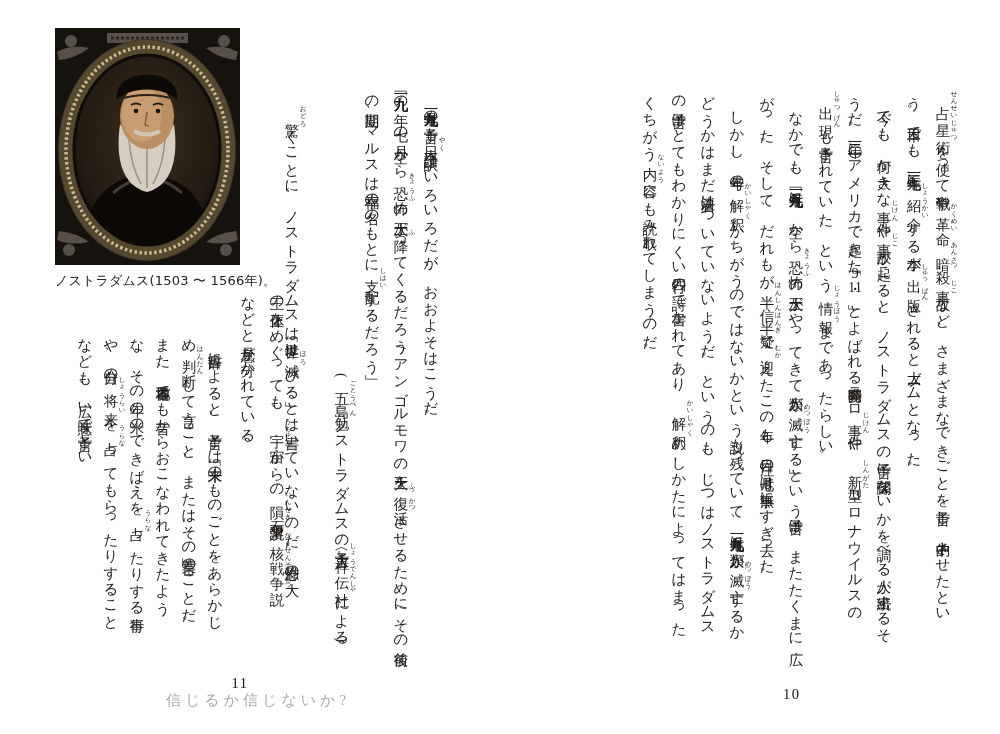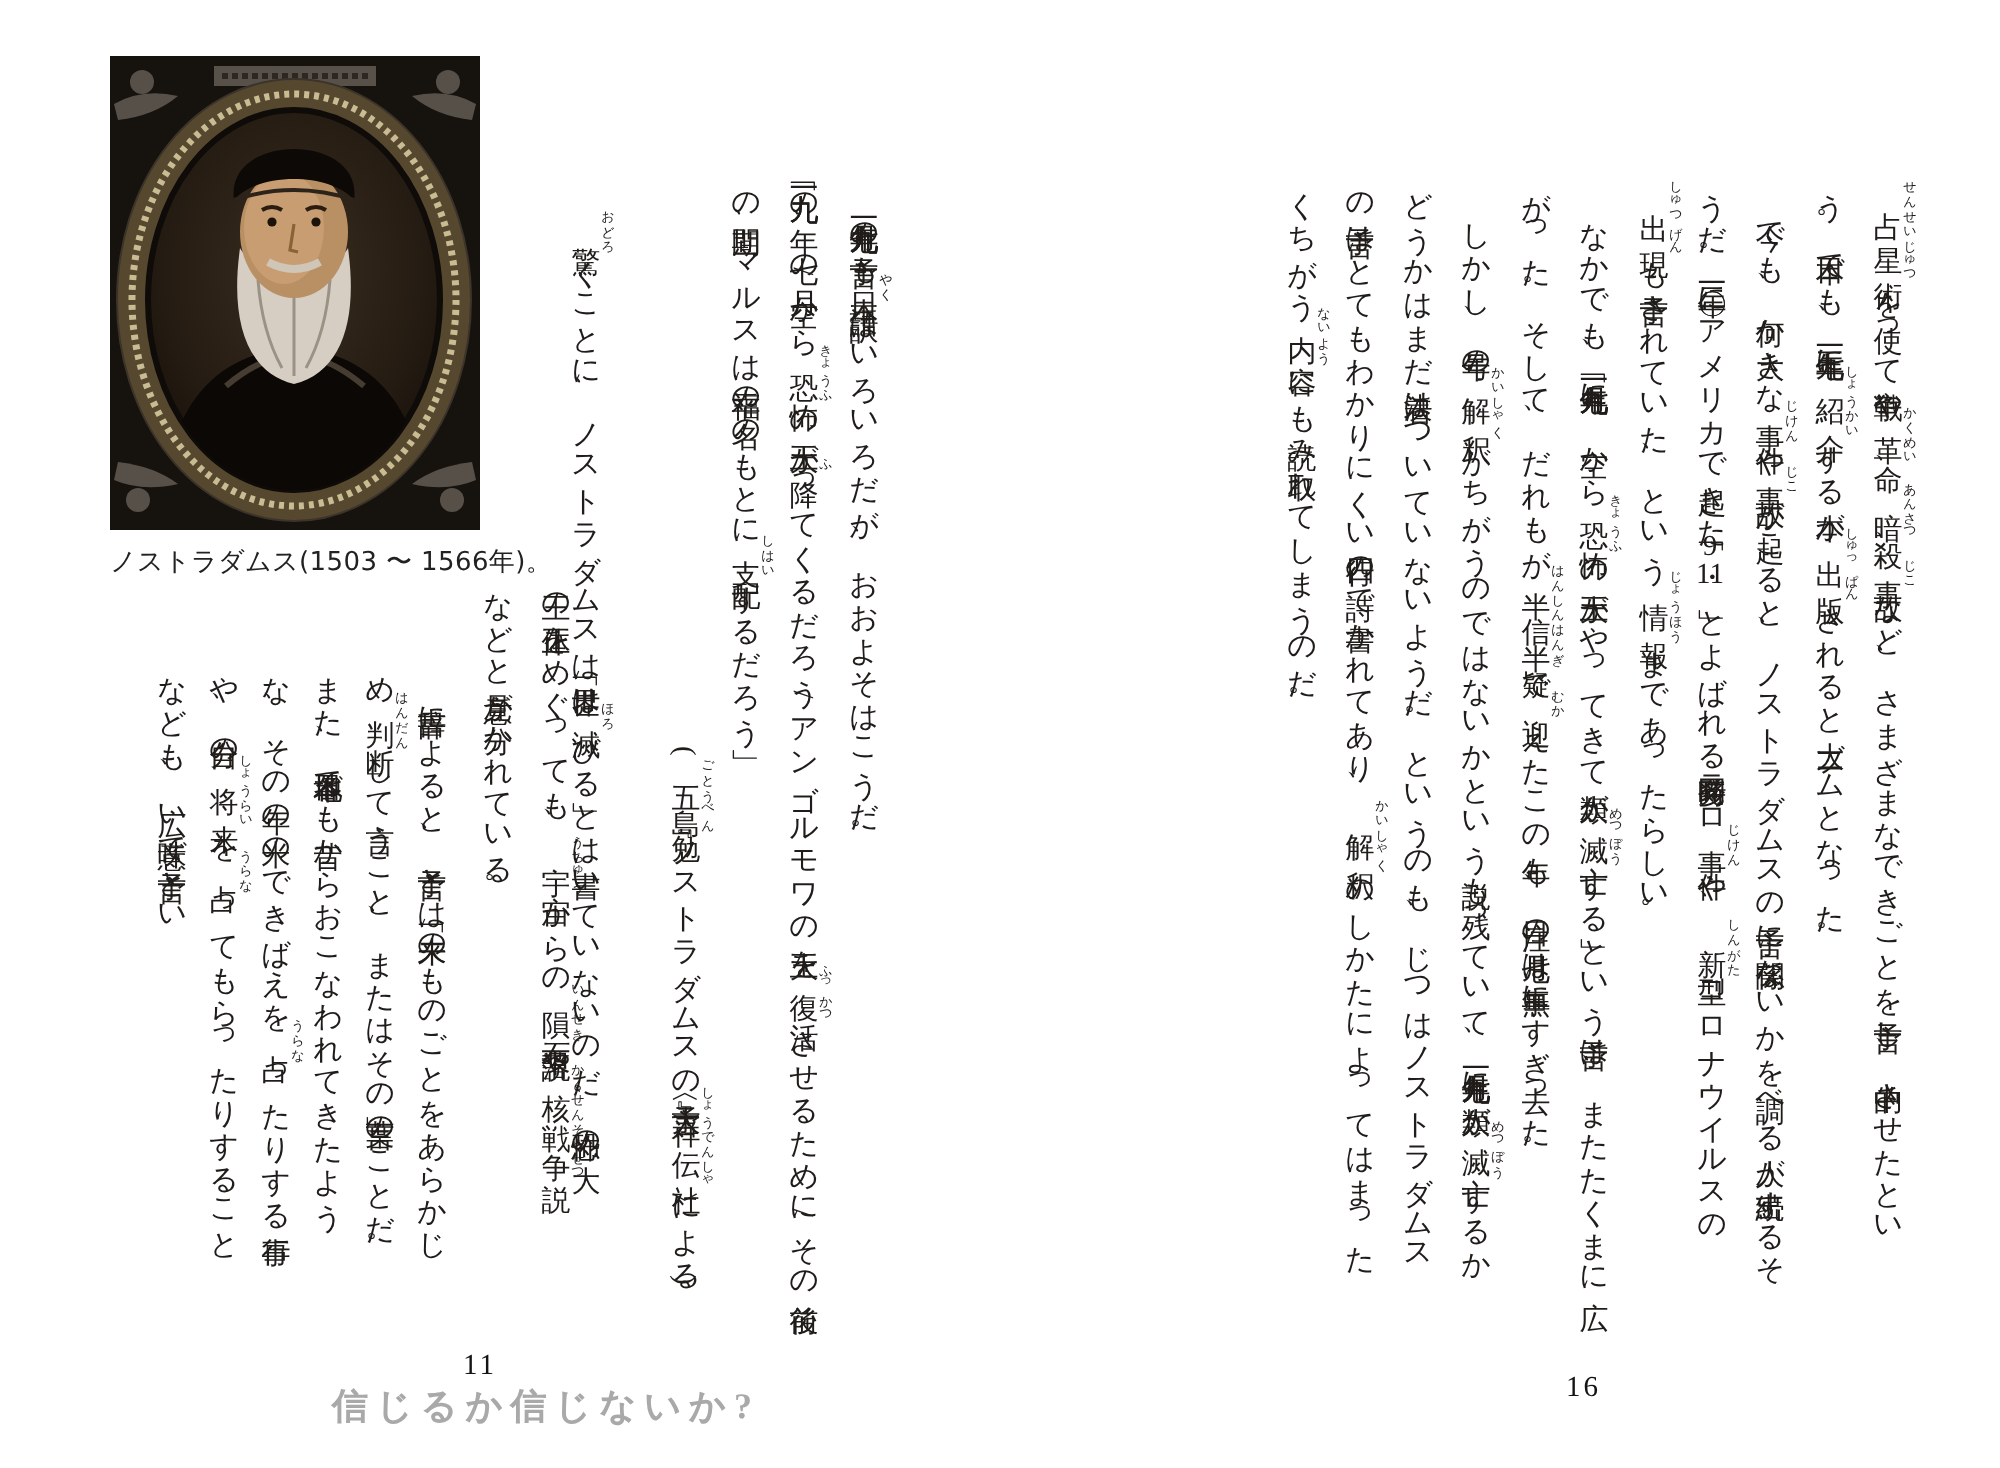--- a/index.html
+++ b/index.html
@@ -53,38 +53,37 @@
     font-size: 14.5px;
     letter-spacing: 1.5px;
     color: #141414;
   }
   #page11-number { left: 205px; top: 675px; width: 70px; text-align: center; }
   #page10-number { left: 783px; top: 686px; }
   #running-title {
     position: absolute;
     left: 166px; top: 691px;
     font-family: "Liberation Serif", serif;
-    font-size: 18px;
+    font-size: 15px;
     color: #a9a9a9;
     letter-spacing: 4px;
     white-space: nowrap;
-    font-weight: bold;
   }
 </style>
 </head>
 <body>
 
 <div id="page10-text" class="vtext">
     <p><ruby>占星術<rt>せんせいじゅつ</rt></ruby>を使って戦争や<ruby>革命<rt>かくめい</rt></ruby>、<ruby>暗殺<rt>あんさつ</rt></ruby>、<ruby>事故<rt>じこ</rt></ruby>など、さまざまなできごとを予言し、的中させたという。日本でも、一九七三年に<ruby>紹介<rt>しょうかい</rt></ruby>する本が<ruby>出版<rt>しゅっぱん</rt></ruby>されると大ブームとなった。</p>
     <p class="indent">今でも、何か大きな<ruby>事件<rt>じけん</rt></ruby>や<ruby>事故<rt>じこ</rt></ruby>が起こると、ノストラダムスの予言に関係ないかを調べる人が続出するそうだ。二〇〇一年にアメリカで起きた「<span class="tcy">9</span>・<span class="tcy">11</span>」とよばれる同時多発テロ<ruby>事件<rt>じけん</rt></ruby>や、<ruby>新型<rt>しんがた</rt></ruby>コロナウイルスの<ruby>出現<rt>しゅつげん</rt></ruby>も予言されていた、という<ruby>情報<rt>じょうほう</rt></ruby>まであったらしい。</p>
     <p class="indent">なかでも、「一九九九年七月に、空から<ruby>恐怖<rt>きょうふ</rt></ruby>の大王がやってきて人類が<ruby>滅亡<rt>めつぼう</rt></ruby>する」という予言は、またたくまに広がった。そして、だれもが<ruby>半信半疑<rt>はんしんはんぎ</rt></ruby>で<ruby>迎<rt>むか</rt></ruby>えたこの年も、注目の七月は無事にすぎ去った。</p>
     <p class="indent">しかし、年号の<ruby>解釈<rt>かいしゃく</rt></ruby>がちがうのではないかという説も残っていて、一九九九年七月に人類が<ruby>滅亡<rt>めつぼう</rt></ruby>するかどうかはまだ決着はついていないようだ。というのも、じつはノストラダムスの予言はとてもわかりにくい四行の詩で書かれてあり、<ruby>解釈<rt>かいしゃく</rt></ruby>のしかたによってはまったくちがう<ruby>内容<rt>ないよう</rt></ruby>にも読み取れてしまうのだ。</p>
   </div>
 
-<div id="page10-number" class="page-number">16</div>
+<div id="page10-number" class="page-number">10</div>
 
 <div id="figure">
   <svg width="185" height="237" viewBox="0 0 185 237" aria-hidden="true">
     <defs>
       <clipPath id="ovalClip">
         <ellipse cx="92" cy="122" rx="73" ry="95"></ellipse>
       </clipPath>
       <radialGradient id="bgGlow" cx="50%" cy="42%" r="65%">
         <stop offset="0%" stop-color="#3a2d1f"></stop>
         <stop offset="70%" stop-color="#241b12"></stop>

